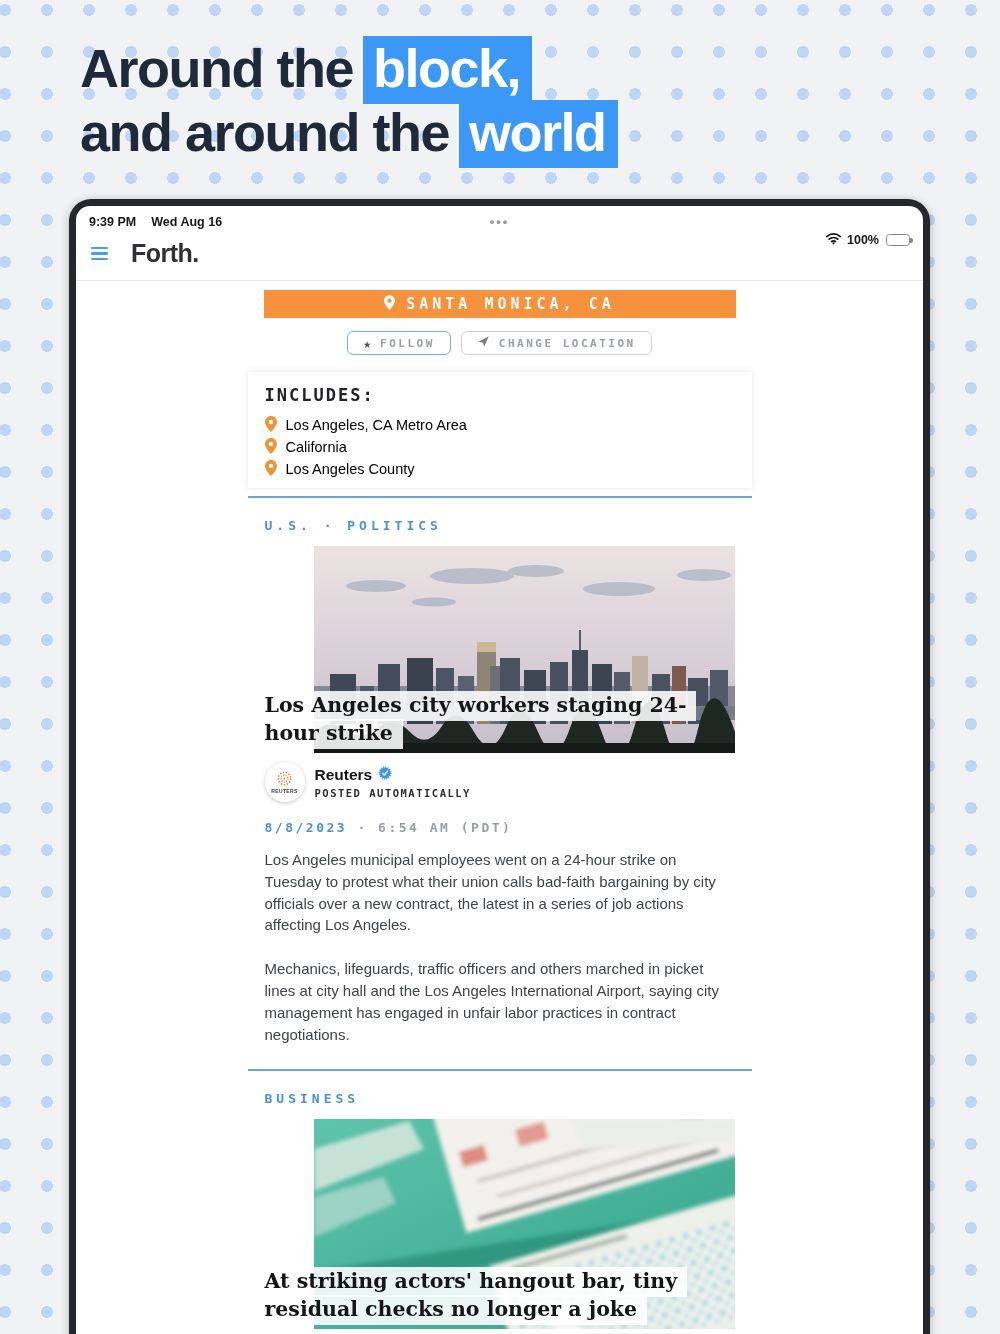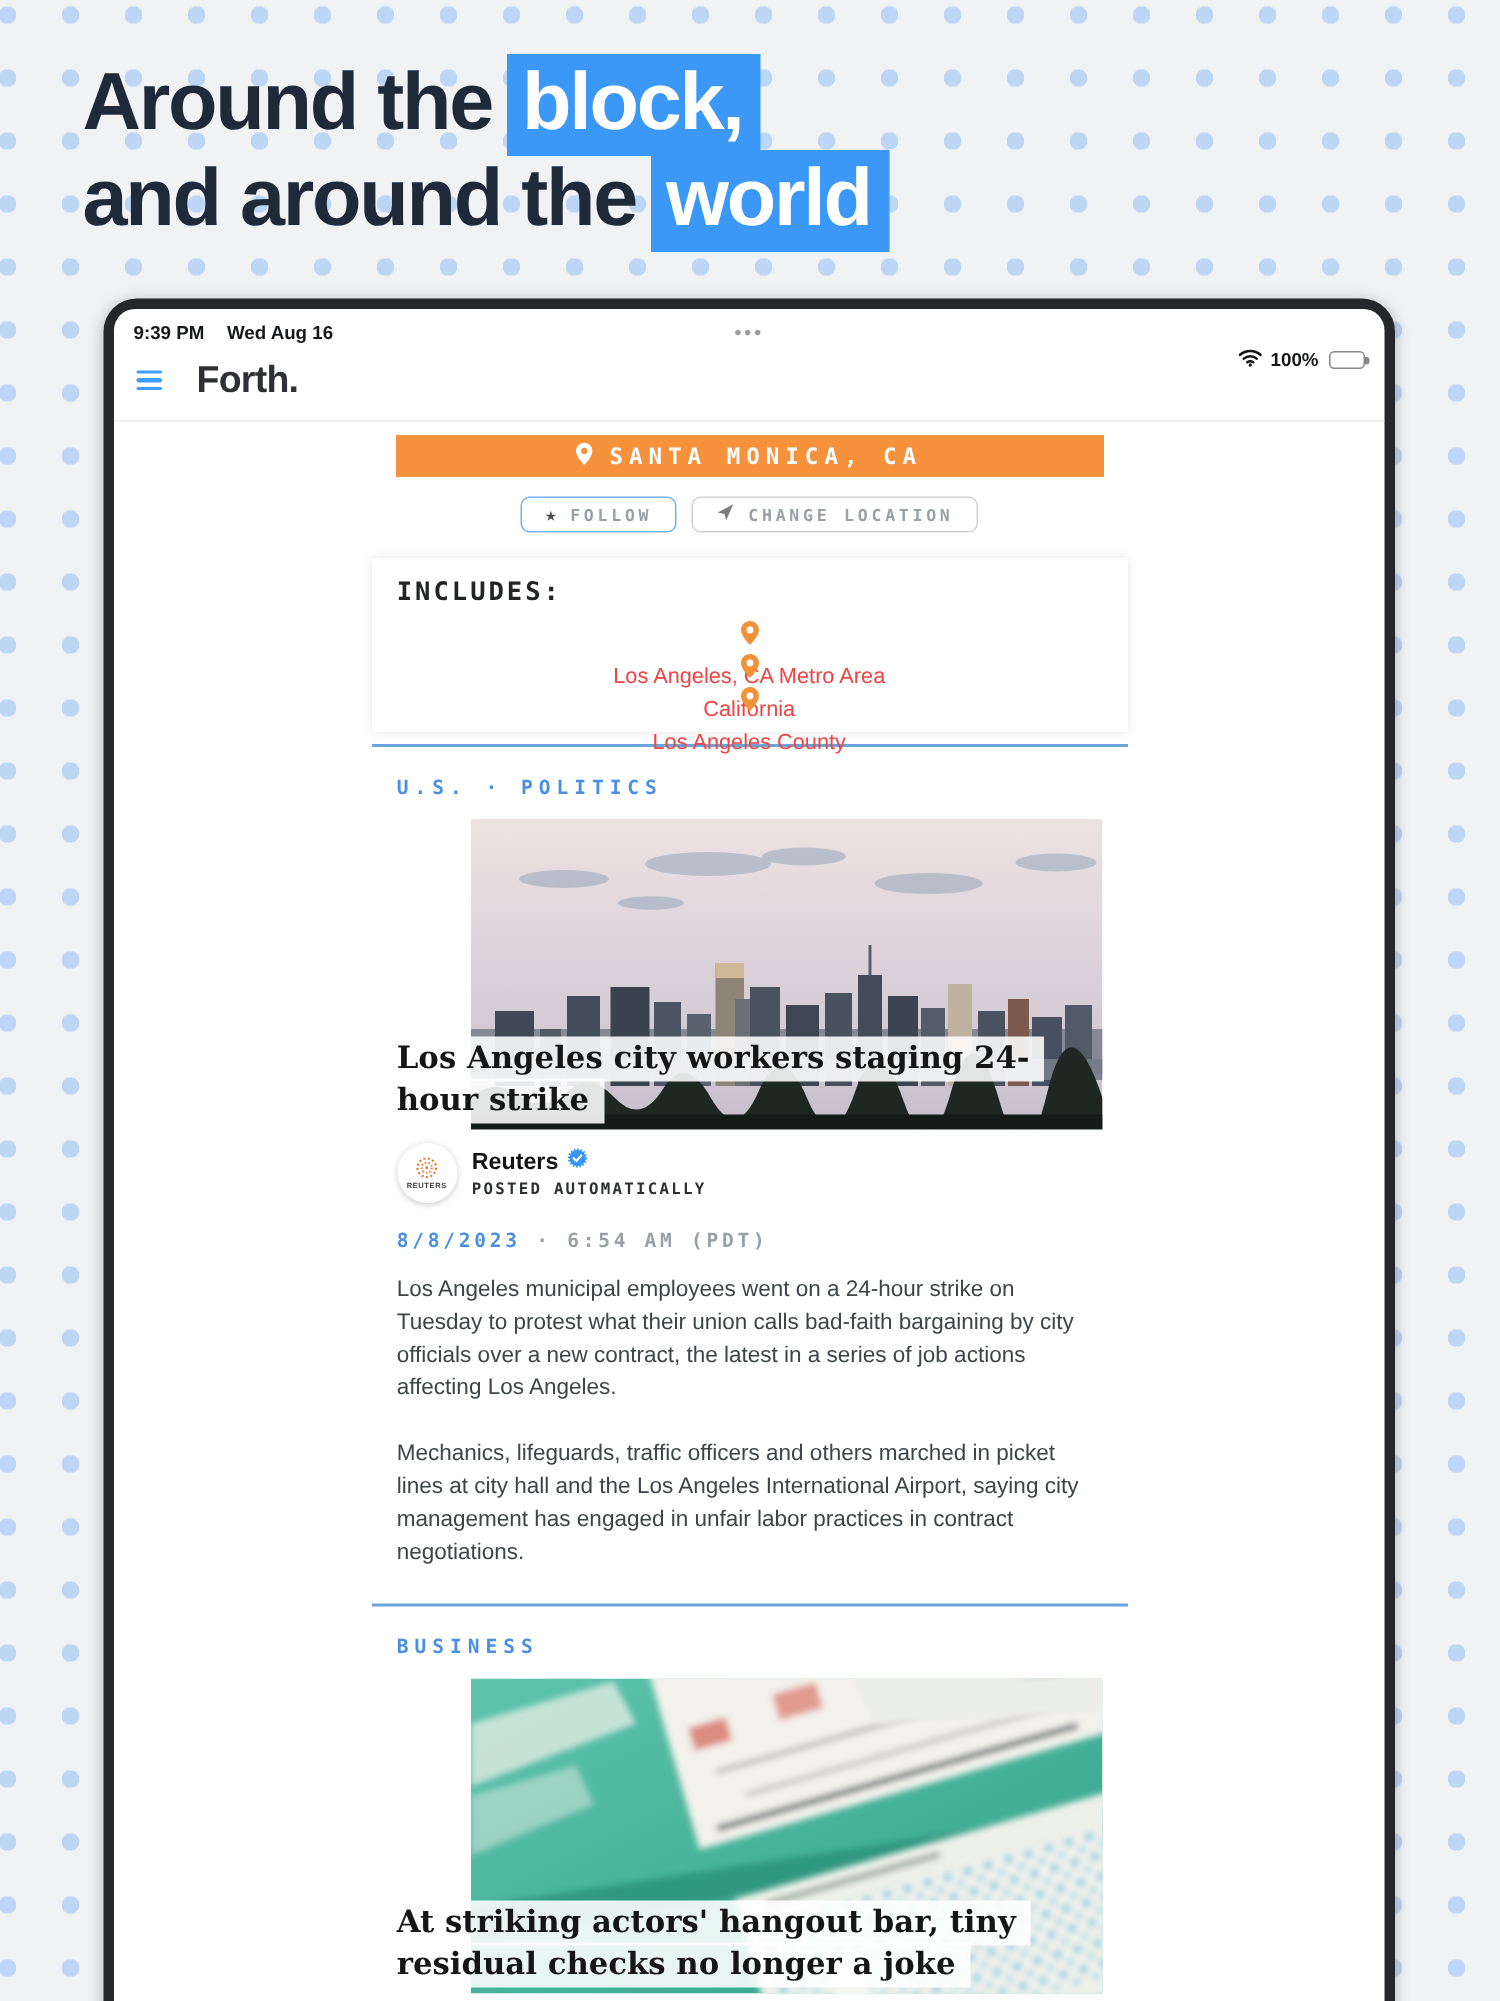--- a/index.html
+++ b/index.html
@@ -6,21 +6,21 @@
   html,body { width:1000px; height:1334px; overflow:hidden; }
   body {
     position:relative;
     font-family:"Liberation Sans", sans-serif;
     background-color:#f1f2f4;
     background-image:radial-gradient(circle 6px at 21px 21px, #bdd6f6 97%, rgba(0,0,0,0) 100%);
     background-size:42px 42px;
     background-position:-16px -11px;
   }
   
-  .hero { position:absolute; left:55px; top:36px; z-index:2; }
+  .hero { position:absolute; left:80px; top:36px; z-index:2; }
   .hero-line {
     font-size:54px; font-weight:700; letter-spacing:-1.5px;
     color:#1e2a39; line-height:64px; white-space:nowrap;
   }
   .hero-hl {
     color:#fff; padding:2px 12px 6px 10px; margin-left:10px;
   }
   
   .ipad {
     position:absolute; left:69px; top:199px; width:861px; height:1185px;
@@ -73,21 +73,21 @@
   .btn-follow { border:1.5px solid #72b1f0; }
   .btn-change { border:1.5px solid #d2d2d4; }
   .star-glyph { color:#4d4d4f; font-size:13px; letter-spacing:0; }
   
   .includes-card {
     margin-top:17px; background:#fff; box-shadow:0 0 7px rgba(60,70,90,.13);
     padding:13px 17px 8px 17px;
   }
   .includes-label { font-size:17px; font-weight:700; letter-spacing:2px; color:#222426; }
   .includes-list { list-style:none; margin-top:9px; }
-  .includes-list li { display:flex; align-items:center; gap:9px; height:22px; font-size:14.5px; color:#ef4444;flex-direction:column; }
+  .includes-list li { display:flex; align-items:center; gap:9px; height:22px; font-size:14.5px; color:#000000; }
   
   .blue-divider { height:2px; background:#69a4da; margin-top:8px; }
   
   .article { margin-top:20px; }
   .section-label {
     font-size:13px; font-weight:700; letter-spacing:4px; color:#4a90e2;
     padding-left:17px; margin-bottom:13px;
   }
   .media { position:relative; margin-left:66px; width:357px; }
   .media svg.photo { display:block; }

